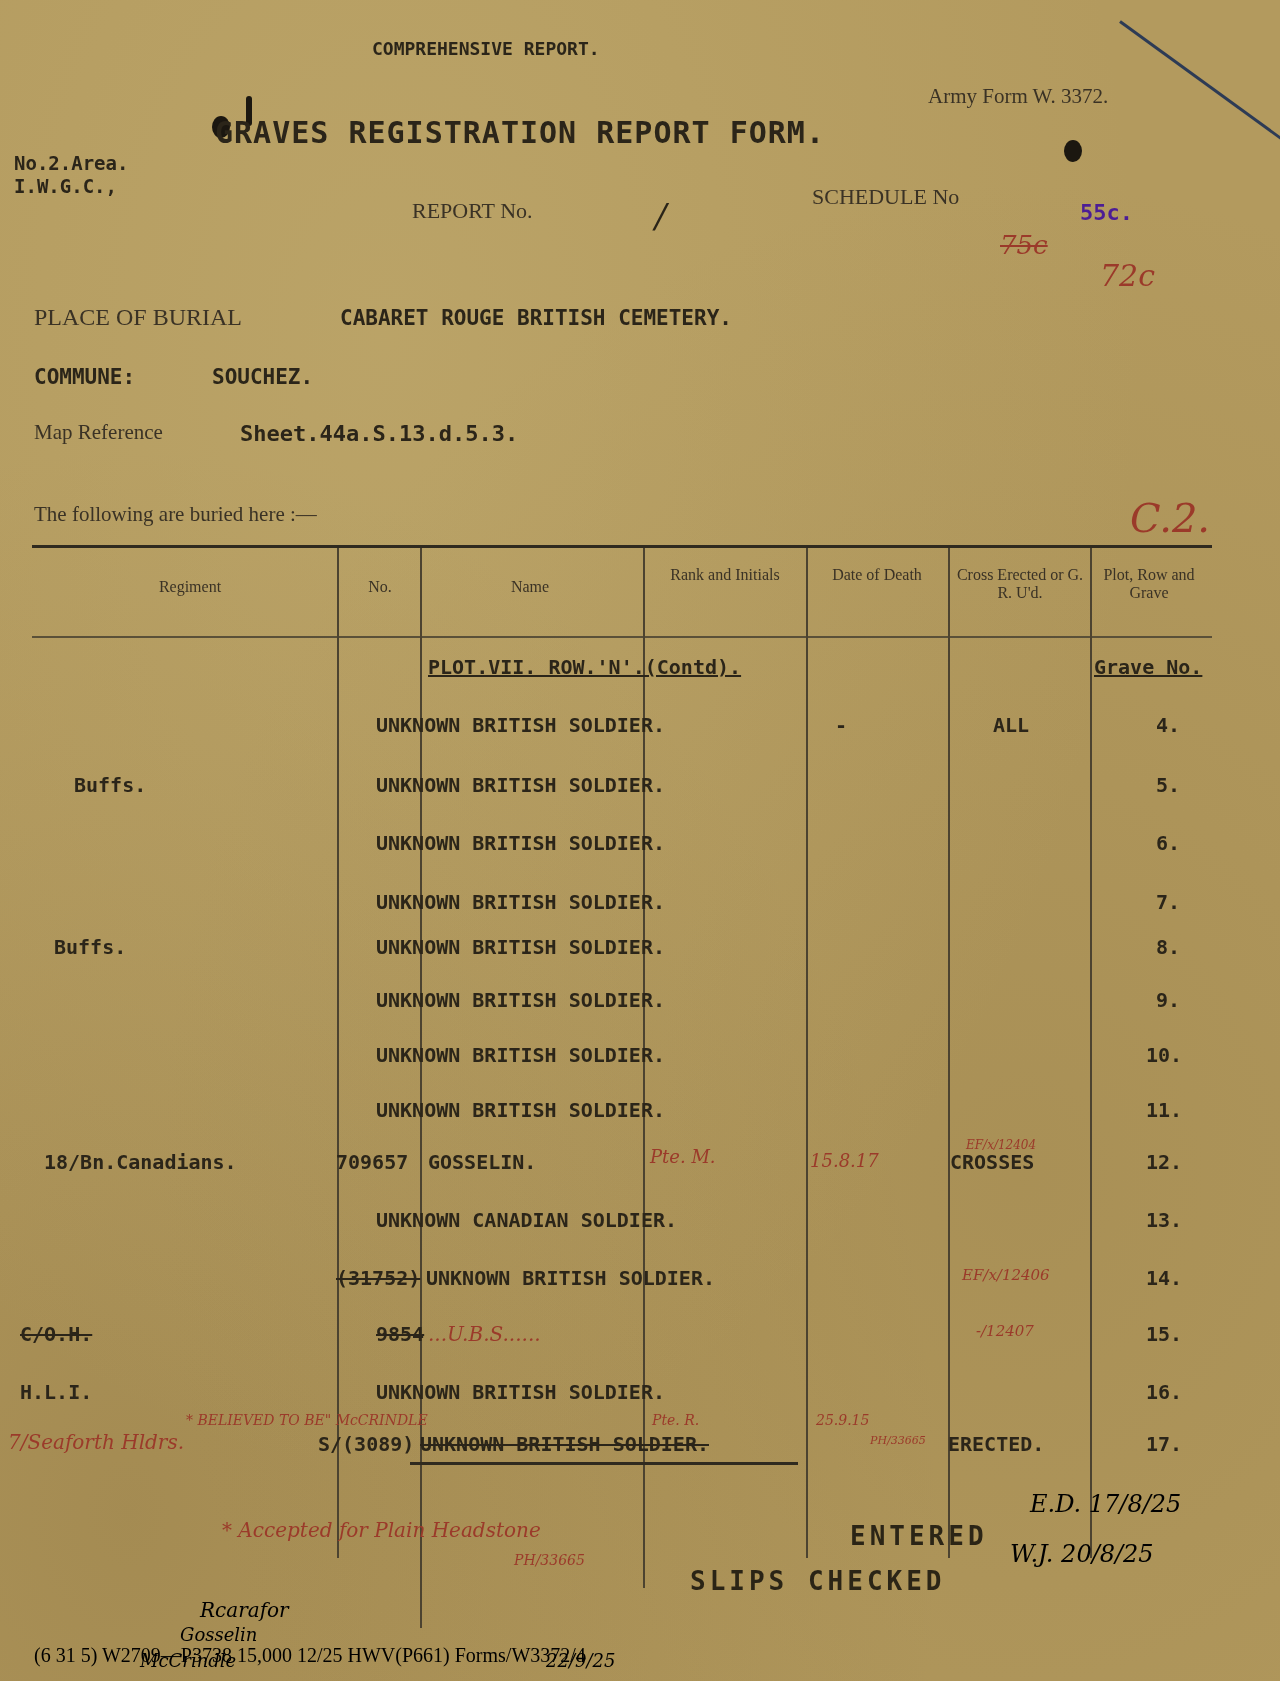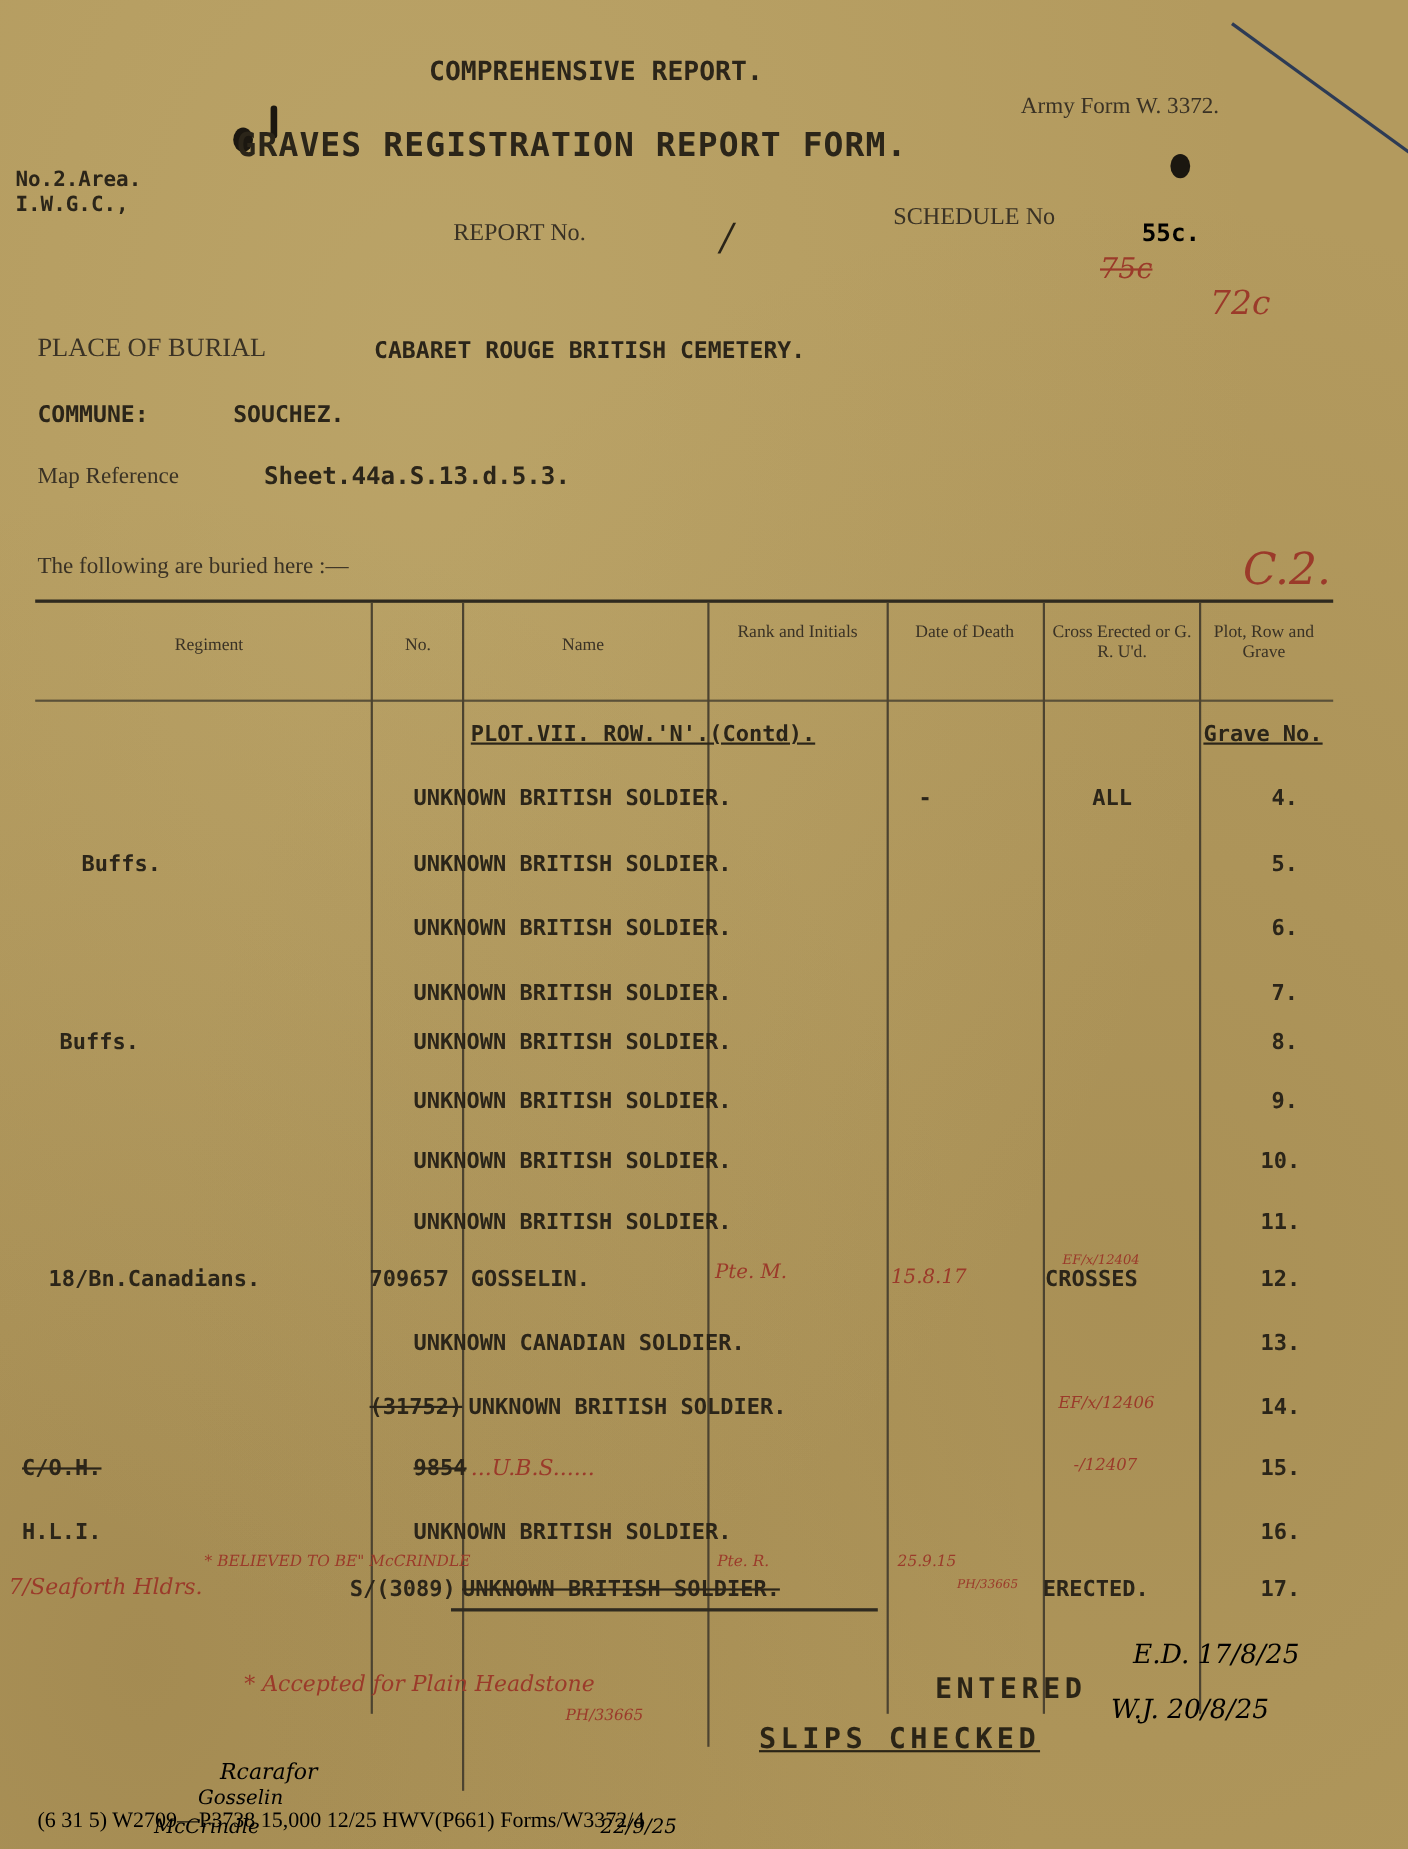--- a/index.html
+++ b/index.html
@@ -14,28 +14,28 @@
     color:#2a2418;
   }
   .abs { position:absolute; white-space:nowrap; }
   .serif { font-family: "Liberation Serif", serif; color:#3a3225; }
   .type { font-family: "DejaVu Sans Mono", "Liberation Mono", monospace; font-weight:bold; color:#2b2519; }
   .hand { font-family: "DejaVu Serif", serif; font-style:italic; }
   .red { color:#9b3a2a; }
   .blue { color:#000000; }
   .stamp { color:#000000; letter-spacing:4px; font-weight:bold; opacity:0.75;margin-top:16px; }
 
-  #report-heading { left:390px; top:38px; font-size:24px;margin-top:13px; }
+  #report-heading { left:372px; top:38px; font-size:18px; }
   #form-number { left:928px; top:84px; font-size:21px; }
   #main-title { left:215px; top:115px; font-size:30px; letter-spacing:1px; }
   #area-label { left:14px; top:152px; font-size:19px; line-height:23px; }
   #report-no-label { left:412px; top:198px; font-size:22px; }
   #report-no-value { left:655px; top:196px; font-size:34px; }
   #schedule-label { left:812px; top:184px; font-size:22px; }
-  #schedule-value { left:1038px; top:200px; font-size:22px; color:#000000; }
+  #schedule-value { left:1080px; top:200px; font-size:22px; color:#4c1d95; }
   #schedule-alt1 { left:1000px; top:230px; font-size:26px; text-decoration: line-through; }
   #schedule-alt2 { left:1100px; top:258px; font-size:30px; }
   #burial-label { left:34px; top:304px; font-size:24px; }
   #burial-value { left:340px; top:306px; font-size:21px; }
   #commune-label { left:34px; top:365px; font-size:21px; }
   #commune-value { left:212px; top:365px; font-size:21px; }
   #map-label { left:34px; top:420px; font-size:21px; }
   #map-value { left:240px; top:421px; font-size:22px; }
   #buried-label { left:34px; top:502px; font-size:21px; }
   #corner-mark { left:1130px; top:495px; font-size:40px; }
@@ -181,21 +181,21 @@
   <span class="c type" style="left:318px;top:12px;">S/(3089)</span>
   <span class="c type" style="left:420px;top:12px;text-decoration:line-through;">UNKNOWN BRITISH SOLDIER.</span>
   <span class="c hand red" style="left:870px;top:14px;font-size:11px;">PH/33665</span>
   <span class="c type" style="left:948px;top:12px;">ERECTED.</span>
   <span class="c type" style="left:1146px;top:12px;">17.</span>
 </div>
 
 <div class="abs hand red" style="left:222px;top:1518px;font-size:20px;">* Accepted for Plain Headstone</div>
 <div class="abs hand red" style="left:514px;top:1552px;font-size:14px;">PH/33665</div>
 <div class="abs stamp" style="left:850px;top:1505px;font-size:26px;">ENTERED</div>
-<div class="abs stamp" style="left:690px;top:1550px;font-size:26px;text-decoration:underline;">SLIPS CHECKED</div>
+<div class="abs stamp" style="left:690px;top:1550px;font-size:26px;">SLIPS CHECKED</div>
 <div class="abs hand blue" style="left:1030px;top:1490px;font-size:24px;">E.D. 17/8/25</div>
 <div class="abs hand blue" style="left:1010px;top:1540px;font-size:24px;">W.J. 20/8/25</div>
 <div class="abs hand blue" style="left:200px;top:1598px;font-size:20px;">Rcarafor</div>
 <div class="abs hand blue" style="left:180px;top:1624px;font-size:18px;">Gosselin</div>
 <div class="abs hand blue" style="left:140px;top:1650px;font-size:18px;">McCrindle</div>
 <div class="abs hand blue" style="left:546px;top:1650px;font-size:18px;">22/9/25</div>
 
 <div class="abs" id="footer-print">(6 31 5)  W2709—P3738  15,000  12/25  HWV(P661)  Forms/W3372/4</div>
 
 </body></html>

